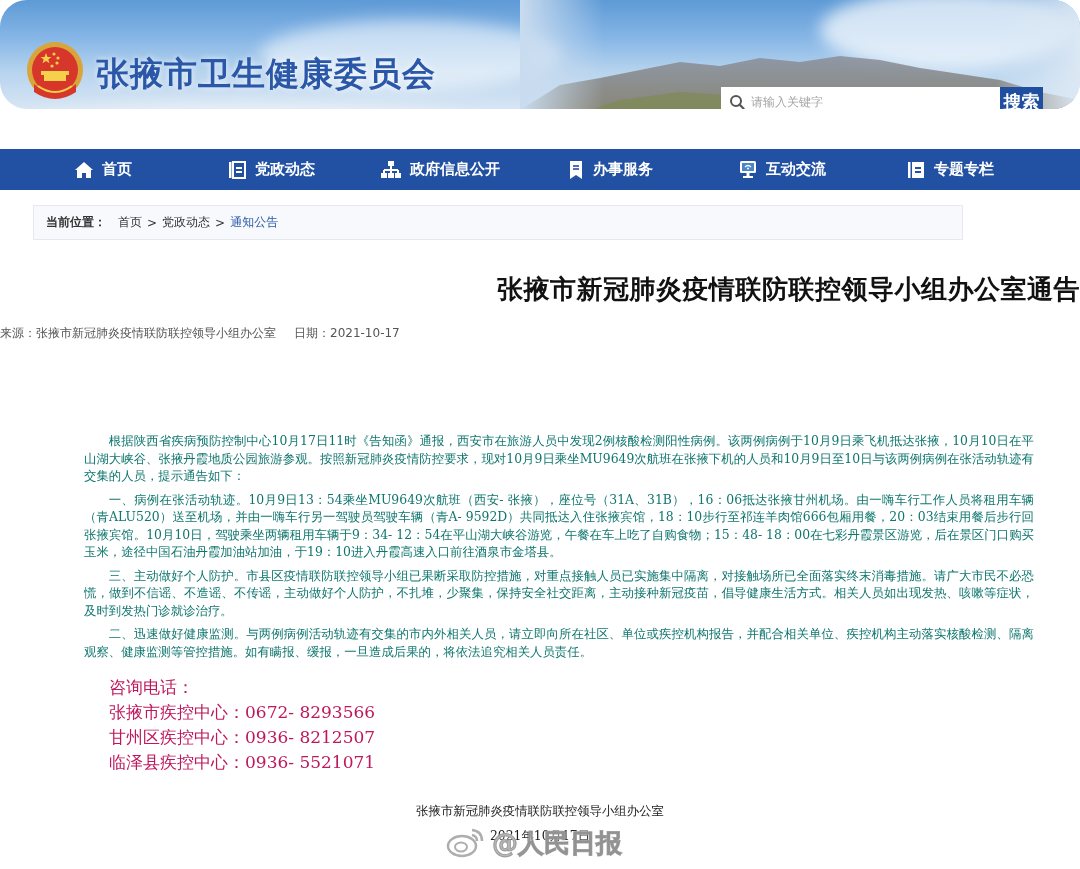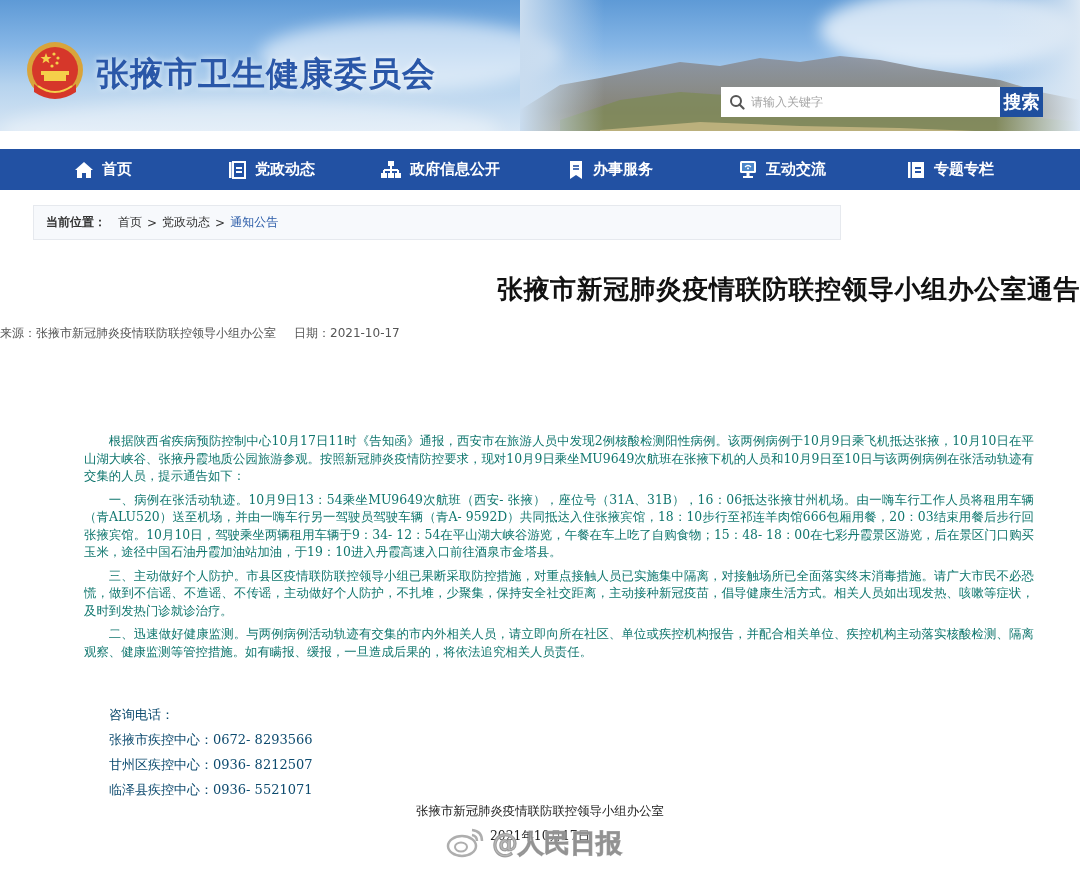--- a/index.html
+++ b/index.html
@@ -1,23 +1,24 @@
 <!DOCTYPE html>
 <html><head>
 <meta charset="utf-8">
 <style>
   * { box-sizing: border-box; margin: 0; padding: 0; }
   html, body { width: 1080px; height: 869px; overflow: hidden; background: #ffffff; }
   body { font-family: "DejaVu Sans", "Liberation Sans", sans-serif; color: #222; position: relative; }
 
   
   .banner {
-    position: absolute; left: 0; top: 0; width: 1080px; height: 131px;
+    position: absolute; left: 0; top: 0; width: 1080px; height: 109px;
     background: linear-gradient(180deg, #5e9ad6 0%, #86b6e6 35%, #b6d3ee 65%, #d7e6f4 100%);
     overflow: hidden;
+    border-radius: 27px;
   }
   .cloud { position: absolute; border-radius: 50%; background: rgba(255,255,255,0.55); filter: blur(8px); }
   .mountains { position: absolute; left: 0; top: 0; width: 1080px; height: 149px; }
   .emblem { position: absolute; left: 24px; top: 40px; width: 62px; height: 66px; }
   .site-title {
     position: absolute; left: 96px; top: 52px;
     font-size: 33px; font-weight: bold; color: #2a57a8; letter-spacing: 1px;
     text-shadow: 0 0 6px rgba(255,255,255,0.8);
     font-family: "DejaVu Sans", sans-serif;
   }
@@ -44,21 +45,21 @@
     background: #2251a3; display: flex; align-items: center;
   }
   .nav-item {
     position: absolute; top: 0; height: 41px; display: flex; align-items: center; gap: 8px;
     color: #fff; font-size: 15px; font-weight: bold; cursor: pointer;
   }
   .nav-item svg { display: block; }
 
   
   .breadcrumb {
-    position: absolute; left: 33px; top: 205px; width: 808px; height: 35px;
+    position: absolute; left: 33px; top: 205px; width: 930px; height: 35px;
     background: #f7f9fc; border: 1px solid #e6e9ee; display: flex; align-items: center;
     padding-left: 12px; font-size: 12px; color: #333;
   }
   .breadcrumb .label { font-weight: bold; margin-right: 12px; }
   .breadcrumb a { color: #333; text-decoration: none; }
   .breadcrumb .sep { margin: 0 5px; color: #333; }
   .breadcrumb .current { color: #2a5ba8; }
 
   
   .article-title {
@@ -70,21 +71,21 @@
     font-size: 12px; color: #555;
   }
   .article-meta .gap { display: inline-block; width: 18px; }
 
   .body {
     position: absolute; left: 84px; top: 432px; width: 950px;
     font-family: "DejaVu Serif", "Liberation Serif", serif;
     font-size: 12.4px; color: #0f766e; line-height: 17.5px;
   }
   .body p { text-indent: 2em; margin-bottom: 6px; text-align: justify; }
-  .contact { position: absolute; left: 109px; font-family: "DejaVu Serif", serif; font-size: 13px; color: #0c4a6e; margin-top: 30px; }
+  .contact { position: absolute; left: 109px; font-family: "DejaVu Serif", serif; font-size: 17px; color: #be185d; }
   .signature {
     position: absolute; left: 0; width: 1080px; text-align: center;
     font-family: "DejaVu Serif", serif; font-size: 12.4px; color: #1c1c1c;
   }
 
   
   .watermark {
     position: absolute; left: 446px; top: 826px; display: flex; gap: 6px;
     color: rgba(160,160,160,0.75); font-size: 26px; font-weight: bold;
     font-family: "DejaVu Sans", sans-serif;

